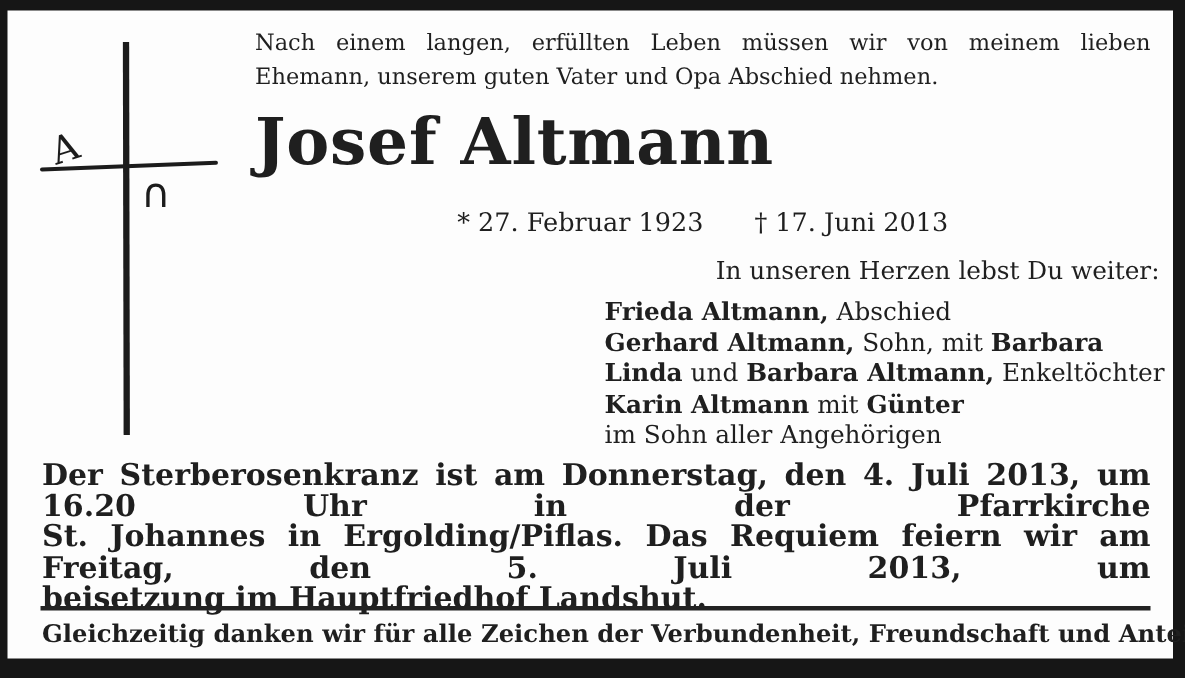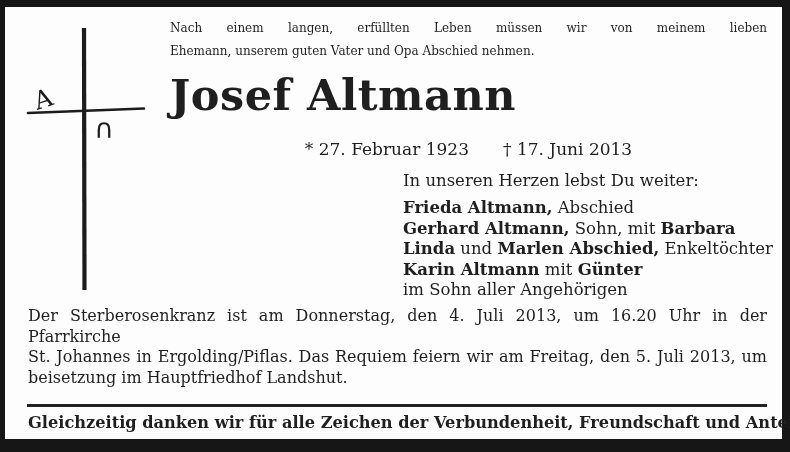--- a/index.html
+++ b/index.html
@@ -14,47 +14,47 @@
   }
   .paper {
     position: absolute;
     left: 5px; top: 7px; right: 8px; bottom: 13px;
     background: #fdfdfd;
   }
   .abs { position: absolute; }
 
   .intro {
     left: 165px; top: 10px; width: 597px;
-    font-size: 12px; line-height: 23px;
+    font-size: 15px; line-height: 23px;
   }
   .jline { text-align: justify; text-align-last: justify; }
 
   .name-wrap {
     left: 165px; top: 64px; width: 597px;
     text-align: left;
   }
   .name {
     font-size: 43px; font-weight: bold; line-height: 1.15;
     letter-spacing: 0.5px; white-space: nowrap;
   }
 
   .dates {
     left: 165px; top: 131px; width: 597px;
     display: flex; justify-content: center; gap: 34px;
     font-size: 17px; line-height: 22px; white-space: nowrap;
   }
 
   .remembrance { left: 398px; top: 163px; width: 370px; font-size: 16.5px; }
-  .remembrance-header { line-height: 21px; margin-bottom: 7px; }
+  .remembrance-header { line-height: 21px; margin-bottom: 7px; text-align: right; }
   .fam-line { line-height: 20.5px; white-space: nowrap; }
   .b { font-weight: bold; }
 
   .schedule {
     left: 23px; top: 299px; width: 739px;
-    font-size: 16px; line-height: 20.6px;
+    font-size: 20px; line-height: 20.6px; font-weight: bold;
   }
 
   .divider {
     left: 22px; top: 397px; width: 740px; height: 2.5px;
     background: #222;
   }
 
   .thanks {
     left: 23px; top: 405px; width: 739px;
     font-size: 16.2px; line-height: 21px; white-space: nowrap; font-weight: bold;
@@ -86,21 +86,21 @@
 
     <div class="abs dates">
       <span>* 27. Februar 1923</span>
       <span>† 17. Juni 2013</span>
     </div>
 
     <div class="abs remembrance">
       <div class="remembrance-header">In unseren Herzen lebst Du weiter:</div>
       <div class="fam-line"><span class="b">Frieda Altmann,</span><span> Abschied</span></div>
       <div class="fam-line"><span class="b">Gerhard Altmann,</span><span> Sohn, mit </span><span class="b">Barbara</span></div>
-      <div class="fam-line"><span class="b">Linda</span><span> und </span><span class="b">Marlen Abschied,</span><span> Enkeltöchter</span></div>
+      <div class="fam-line"><span class="b">Linda</span><span> und </span><span class="b">Barbara Altmann,</span><span> Enkeltöchter</span></div>
       <div class="fam-line"><span class="b">Karin Altmann</span><span> mit </span><span class="b">Günter</span></div>
       <div class="fam-line"><span>im Sohn aller Angehörigen</span></div>
     </div>
 
     <div class="abs schedule">
       <div class="jline">Der Sterberosenkranz ist am Donnerstag, den 4. Juli 2013, um 16.20 Uhr in der Pfarrkirche</div>
       <div class="jline">St. Johannes in Ergolding/Piflas. Das Requiem feiern wir am Freitag, den 5. Juli 2013, um</div>
       <div>beisetzung im Hauptfriedhof Landshut.</div>
     </div>
 

